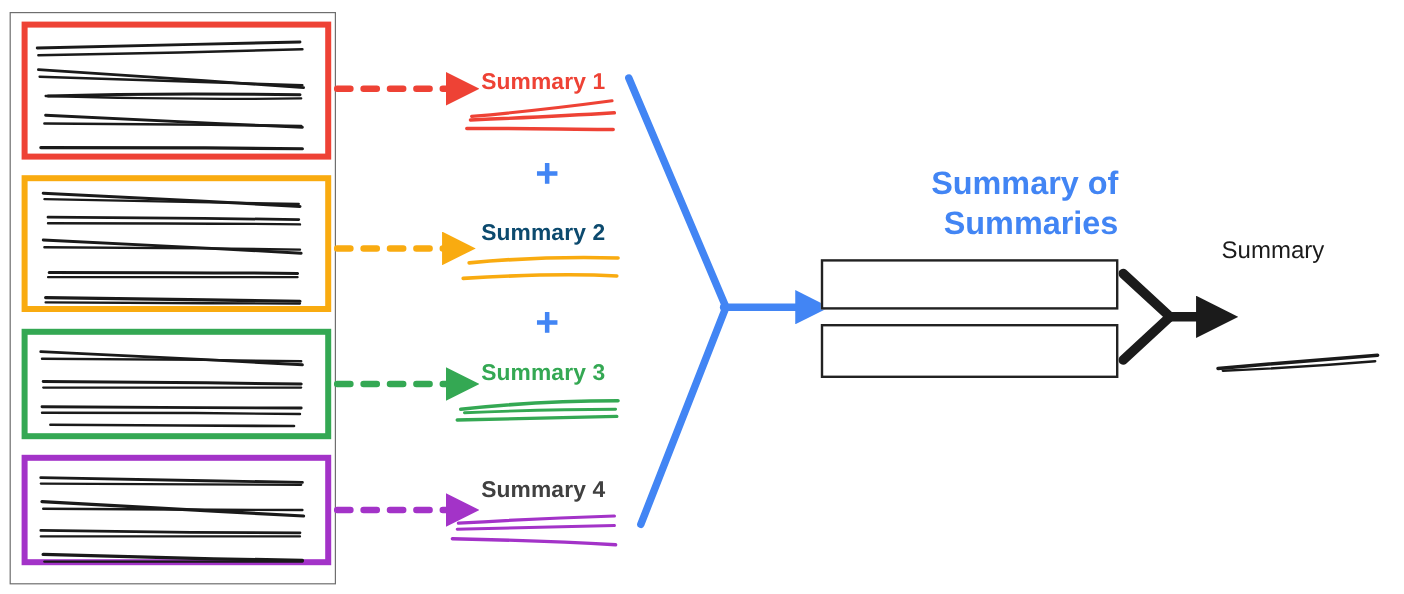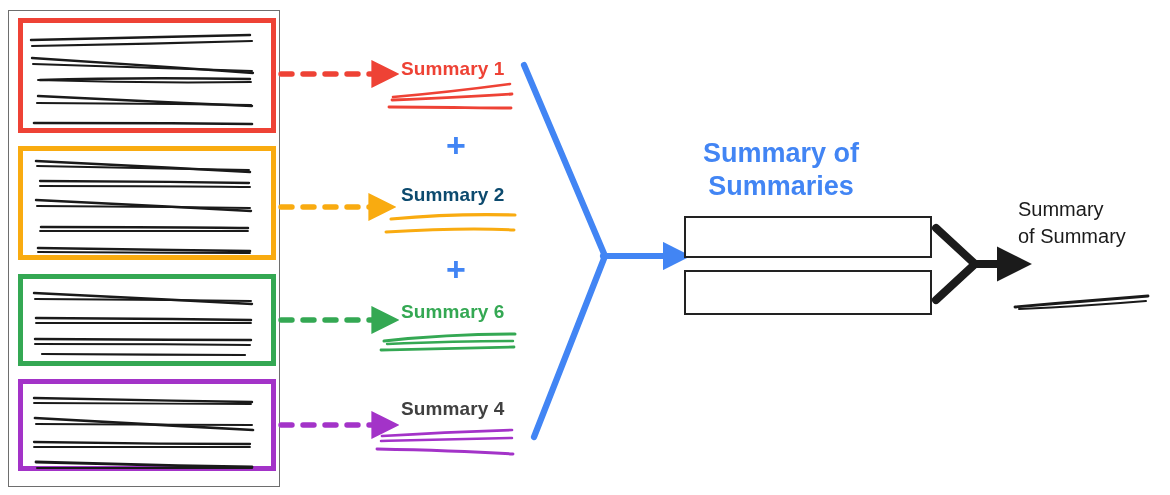--- a/index.html
+++ b/index.html
@@ -46,23 +46,23 @@
     position:absolute;
     color:#4285F4;
     font-size:34px;
     font-weight:700;
     line-height:1;
     user-select:none;
   }
 
   .sos-title{
     position:absolute;
-    left:657px; top:137px;
+    left:684px; top:137px;
     width:248px;
-    text-align:center;
+    text-align:right;
     color:#4285F4;
     font-size:27px;
     font-weight:600;
     line-height:1.22;
   }
 
   .sos-box{
     position:absolute;
     box-sizing:border-box;
     border:2.2px solid #222222;
@@ -228,30 +228,29 @@
   </svg>
 
   <div class="summary-label" style="left:401px;top:58px;color:#EE4235;">Summary 1</div>
 
   <div class="plus-sign" style="left:446px;top:128px;">+</div>
 
   <div class="summary-label" style="left:401px;top:184px;color:#0c4a6e;">Summary 2</div>
 
   <div class="plus-sign" style="left:446px;top:252px;">+</div>
 
-  <div class="summary-label" style="left:401px;top:301px;color:#34A853;">Summary 6</div>
+  <div class="summary-label" style="left:401px;top:301px;color:#34A853;">Summary 3</div>
 
   <div class="summary-label" style="left:401px;top:398px;color:#404040;">Summary 4</div>
 
   <div class="sos-title">
     <div>Summary of</div>
     <div>Summaries</div>
   </div>
 
   <div class="sos-box" style="left:684px;top:216px;width:248px;height:42px;"></div>
   <div class="sos-box" style="left:684px;top:270px;width:248px;height:45px;"></div>
 
   <div class="final-label">
     <div>Summary</div>
-    <div>of Summary</div>
   </div>
 
 </div>
 
 </body></html>

